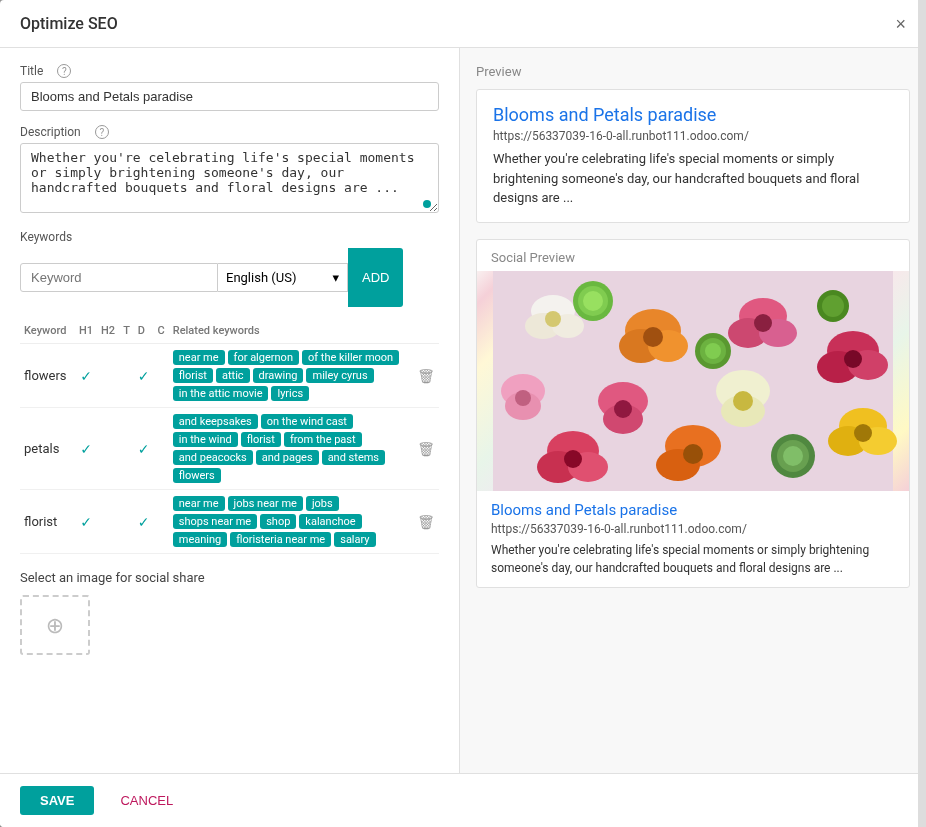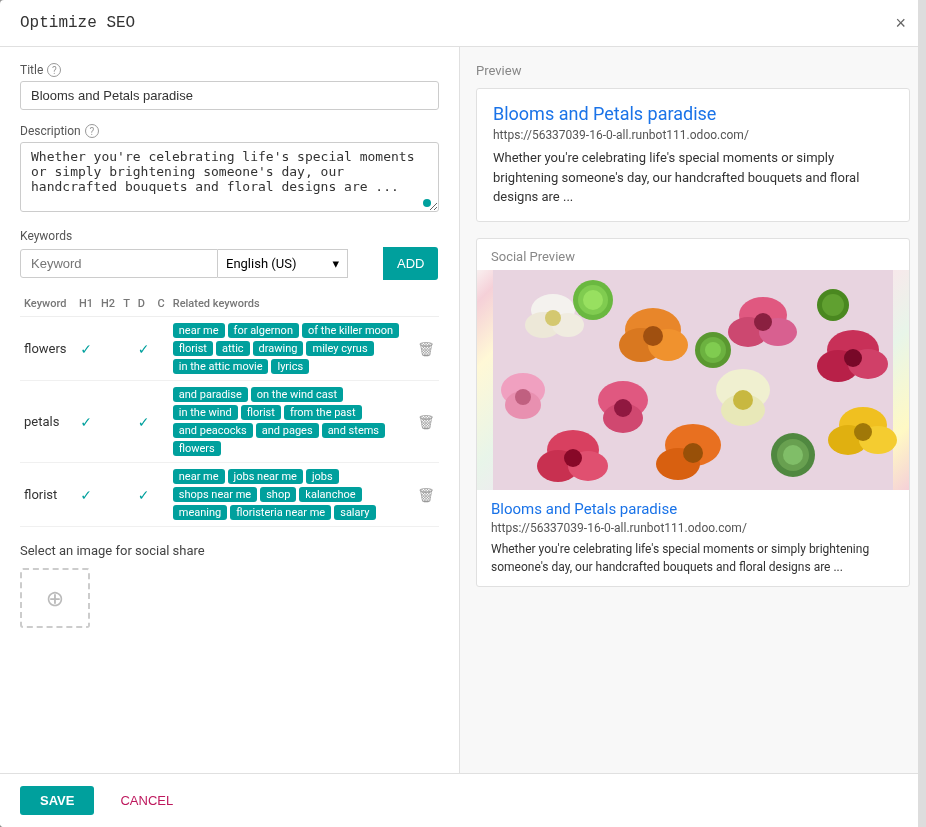--- a/index.html
+++ b/index.html
@@ -20,21 +20,21 @@
       box-shadow: 0 4px 24px rgba(0,0,0,0.25);
     }
 
     .modal-header {
       display: flex; align-items: center; justify-content: space-between;
       padding: 14px 20px;
       border-bottom: 1px solid #e0e0e0;
     }
 
     .modal-title {
-      font-size: 16px; font-weight: 500; color: #333; font-family: Liberation Mono, monospace;
+      font-size: 16px; font-weight: 500; color: #333;
     }
 
     .close-btn {
       background: none; border: none; cursor: pointer; font-size: 18px; color: #666; line-height:1;
     }
 
     .modal-body {
       flex: 1;
       display: flex;
       overflow: hidden;
@@ -57,21 +57,21 @@
 
     
     .modal-body::after {
       content: '';
       position: absolute; right: 0; top: 0; bottom: 0; width: 8px;
       background: #ddd;
     }
 
     .form-group { margin-bottom: 14px; }
     .form-label {
-      font-size: 12px; color: #555; margin-bottom: 4px; display: flex; align-items: center; gap: 4px;
+      font-size: 12px; color: #555; margin-bottom: 4px; display: flex; align-items: center; gap: 14px;
     }
     .help-icon {
       display: inline-flex; align-items: center; justify-content: center;
       width: 14px; height: 14px; border-radius: 50%;
       border: 1px solid #999; color: #999; font-size: 10px; cursor: default;
     }
 
     .form-input {
       width: 100%; padding: 6px 10px;
       border: 1px solid #ccc; border-radius: 3px;
@@ -99,23 +99,23 @@
       border: 1px solid #ccc; border-radius: 3px 0 0 3px;
       font-size: 13px; outline: none;
     }
     .language-select {
       flex: 0 0 130px; padding: 6px 8px;
       border: 1px solid #ccc; border-left: none;
       font-size: 13px; cursor: pointer; background: #fff;
       display: flex; align-items: center; justify-content: space-between;
     }
     .add-btn {
-      padding: 9px 14px;
+      padding: 22px 14px;
       background: #00a09d; color: #fff; border: none; cursor: pointer;
-      font-size: 13px; font-weight: 500; border-radius: 0 3px 3px 0; margin-left: 35px;
+      font-size: 13px; font-weight: 500; border-radius: 0 3px 3px 0;
     }
 
     .kw-table { width: 100%; border-collapse: collapse; }
     .kw-table th {
       font-size: 11px; color: #777; font-weight: 500; text-align: left;
       padding: 3px 4px 6px 4px; border-bottom: 1px solid #eee;
     }
     .kw-table td { padding: 6px 4px; vertical-align: middle; border-bottom: 1px solid #f0f0f0; }
     .kw-name { font-size: 13px; color: #333; min-width: 55px; }
     .check-icon { color: #00a09d; font-size: 14px; text-align: center; }
@@ -275,21 +275,21 @@
   </tr>
               <tr>
     <td class="kw-name">petals</td>
     <td class="check-icon">✓</td>
     <td class="check-icon"></td>
     <td></td>
     <td class="check-icon">✓</td>
     <td></td>
     <td>
                   <div class="tags-cell">
-                    <span class="tag">and paradise</span>
+                    <span class="tag">and keepsakes</span>
                     <span class="tag">on the wind cast</span>
                     <span class="tag">in the wind</span>
                     <span class="tag">florist</span>
                     <span class="tag">from the past</span>
                     <span class="tag">and peacocks</span>
                     <span class="tag">and pages</span>
                     <span class="tag">and stems</span>
                     <span class="tag">flowers</span>
                   </div>
                 </td>

